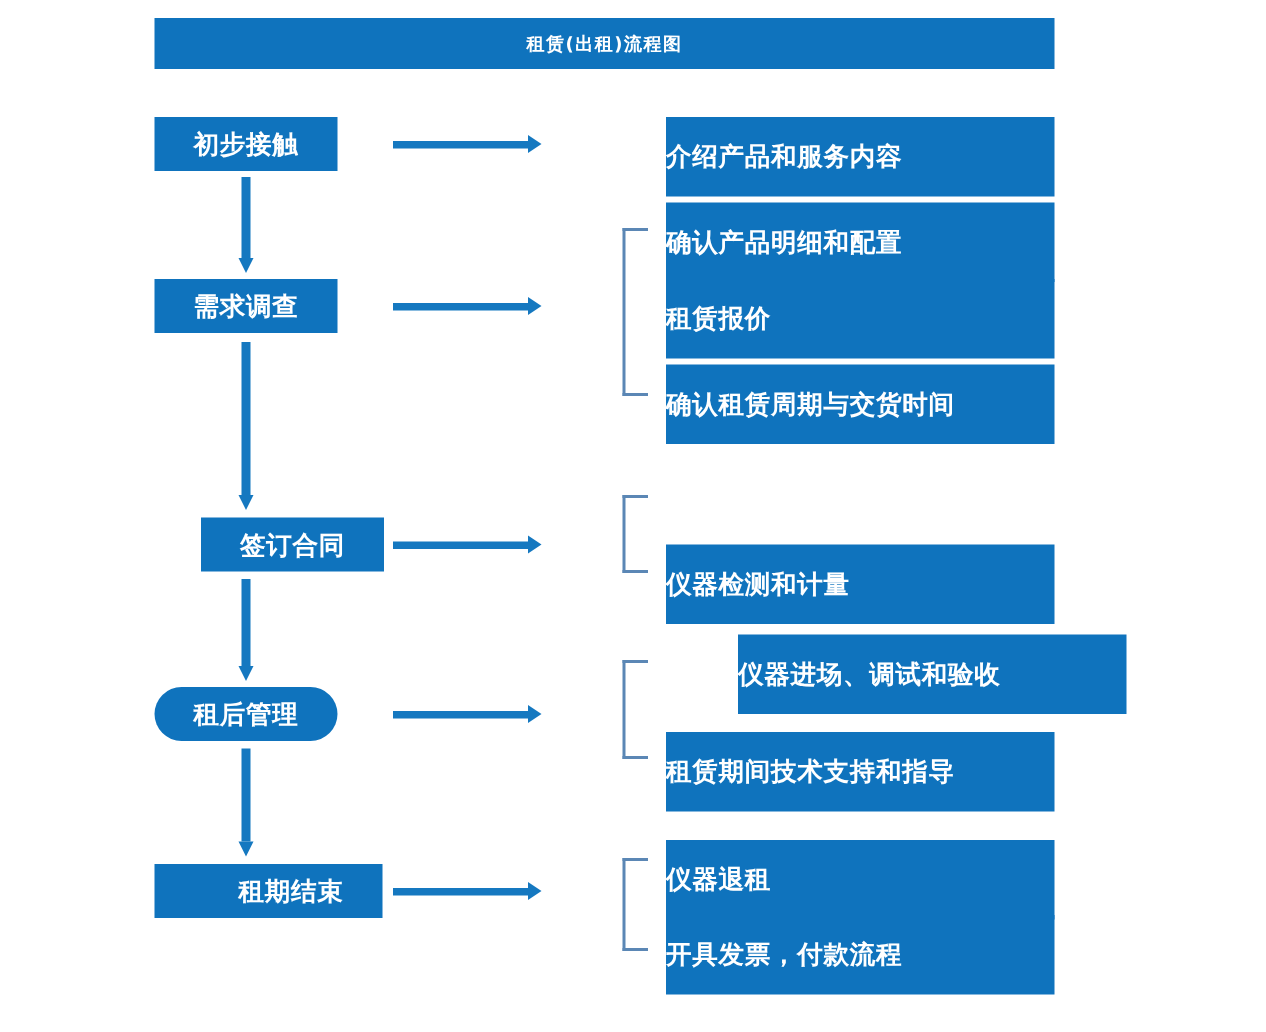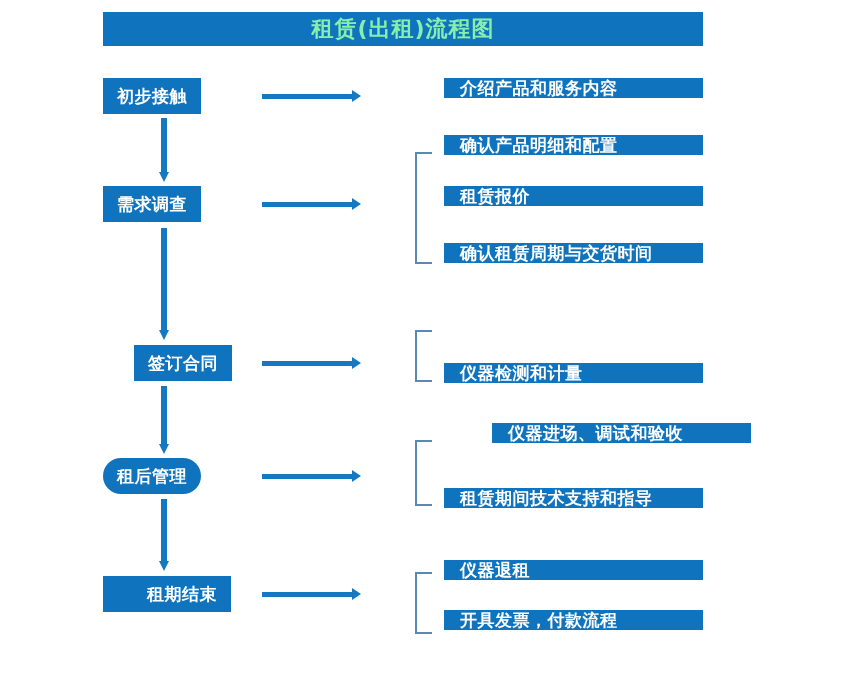--- a/index.html
+++ b/index.html
@@ -15,50 +15,50 @@
     overflow: hidden;
     font-family: "DejaVu Sans", "Liberation Sans", sans-serif;
   }
   .title-bar {
     position: absolute;
     left: 103px;
     top: 12px;
     width: 600px;
     height: 34px;
     background: #0f73bd;
-    color: #86efac;
-    font-size: 22px;
+    color: #ffffff;
+    font-size: 12px;
     font-weight: bold;
     display: flex;
     align-items: center;
     justify-content: center;
     letter-spacing: 1px;
   }
   .node {
     position: absolute;
     background: #0f73bd;
     color: #ffffff;
     font-size: 17px;
     font-weight: bold;
     display: flex;
     align-items: center;
     letter-spacing: 0.5px;
   }
   .node.stage {
-    width: 98px;
+    width: 122px;
     height: 36px;
     left: 103px;
     justify-content: center;
   }
   .node.detail {
     width: 259px;
-    height: 20px;
+    height: 53px;
     left: 444px;
     justify-content: flex-start;
-    padding-left: 16px;
+    padding-left: 0;
     box-sizing: border-box;
   }
   
   .v-arrow {
     position: absolute;
     left: 159px;
     width: 10px;
   }
   .v-arrow .shaft {
     position: absolute;

